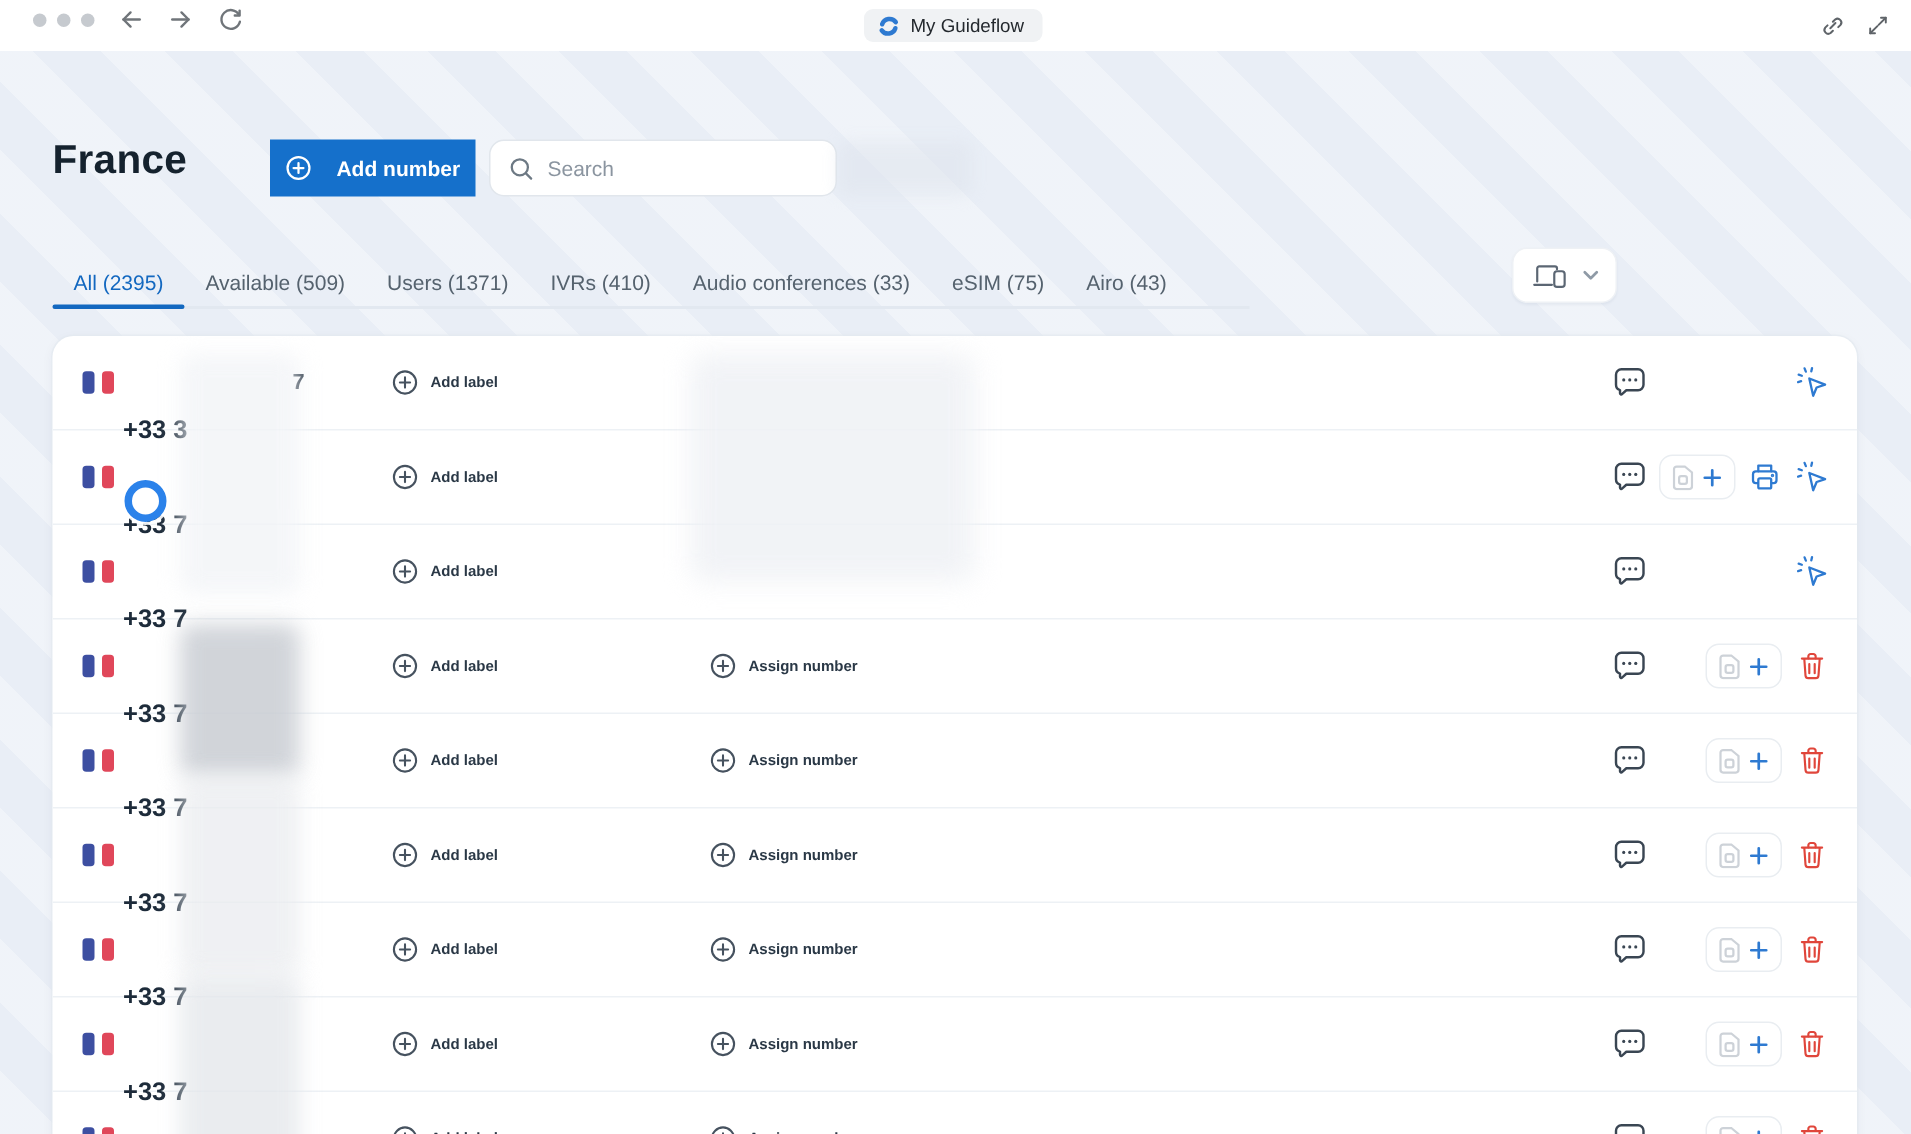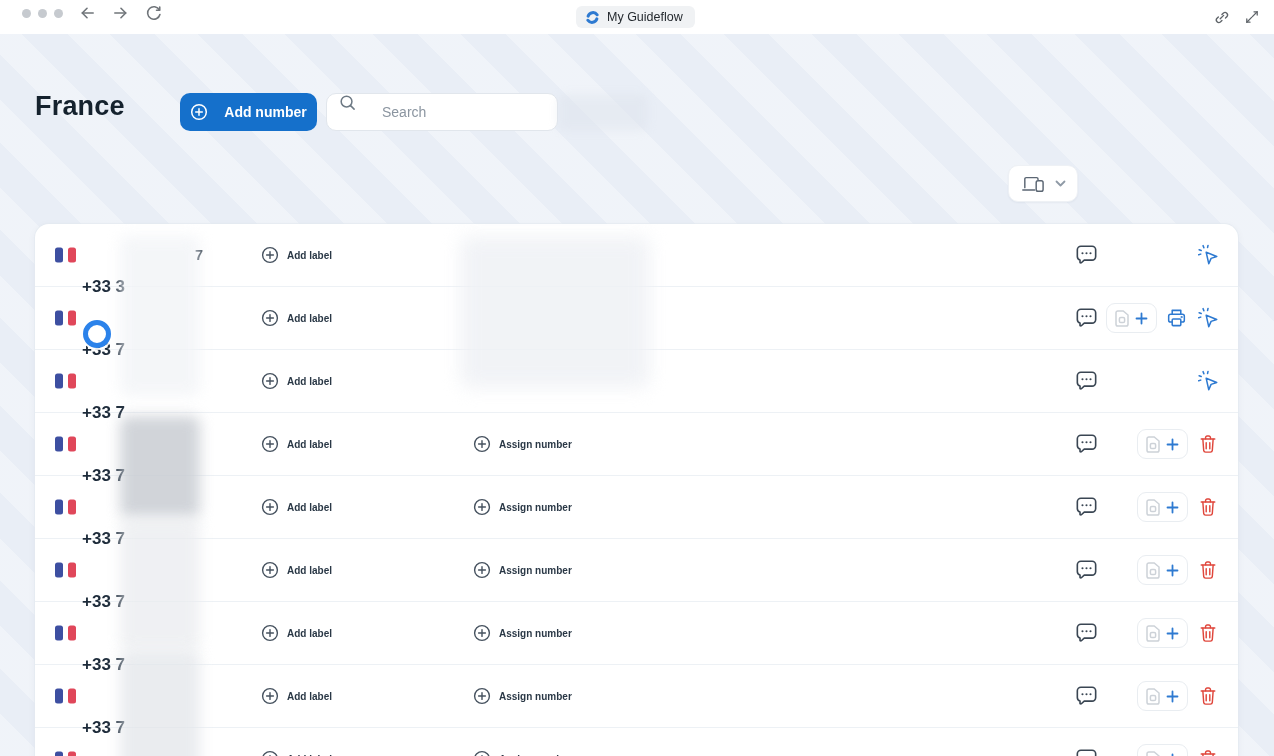--- a/index.html
+++ b/index.html
@@ -15,23 +15,23 @@
   .tab-pill { position:absolute; left:576px; top:6px; height:22px; background:#f0f2f4; border-radius:6px; display:flex; align-items:center; gap:7px; padding:0 12px 0 9px; font-size:12.5px; color:#24292e; font-weight:500; }
   .right-icons { position:absolute; right:14px; top:0; height:34px; display:flex; align-items:center; gap:14px; color:#5f6469; }
 
   
   .main { position:absolute; left:0; top:34px; width:1274px; height:722px;
     background:#e9eef6;
     background-image:repeating-linear-gradient(45deg, rgba(255,255,255,.33) 0 30px, rgba(255,255,255,0) 30px 62px); }
 
   .page-title { position:absolute; left:35px; top:57px; font-size:27px; font-weight:700; color:#15222e; letter-spacing:.2px; }
 
-  .add-number-btn { position:absolute; left:180px; top:59px; width:137px; height:38px; background:#1570cb; border:none; border-radius:10px; color:#fff; font-size:14px; font-weight:700; font-family:inherit; display:flex; align-items:center; justify-content:center; gap:16px; cursor:pointer; }
-
-  .search-box { position:absolute; left:326px; top:59px; width:232px; height:38px; background:#fff; border:1px solid #e1e6ec; border-radius:10px; display:flex; padding:0 12px; gap:26px; }
+  .add-number-btn { position:absolute; left:180px; top:59px; width:137px; height:38px; background:#1570cb; border:none; border-radius:0; color:#fff; font-size:14px; font-weight:700; font-family:inherit; display:flex; align-items:center; justify-content:center; gap:16px; cursor:pointer; }
+
+  .search-box { position:absolute; left:326px; top:59px; width:232px; height:38px; background:#fff; border:1px solid #e1e6ec; border-radius:10px; display:flex; align-items:center; padding:0 12px; gap:9px; }
   .search-box input { border:none; outline:none; flex:1; font-size:14px; color:#32404d; font-family:inherit; background:transparent; }
   .search-box input::placeholder { color:#8b95a0; }
 
   .blur-search-side { position:absolute; left:558px; top:60px; width:90px; height:37px; background:#dce2eb; opacity:.45; filter:blur(5px); border-radius:6px; }
 
   
   .tabs { position:absolute; left:35px; top:137px; width:798px; height:35px; display:flex; border-bottom:2px solid #e2e8f0; }
   .tab { padding:0 14px; font-size:14px; color:#55626e; display:flex; align-items:center; position:relative; cursor:pointer; white-space:nowrap; }
   .tab.active { color:#1368c0; font-weight:500; }
   .tab.active::after { content:""; position:absolute; left:0; right:0; bottom:-2px; height:3px; background:#1368c0; border-radius:2px; }
@@ -156,20 +156,29 @@
         <svg width="17" height="17" viewBox="0 0 18 18" fill="none" stroke="#6d7984" stroke-width="1.6" stroke-linecap="round">
           <circle cx="8" cy="8" r="5.7"></circle>
           <path d="M12.3 12.3L16 16"></path>
         </svg>
       </span>
     <input type="text" placeholder="Search" style="">
   </div>
 
   <div class="blur-search-side"></div>
 
+  <div class="tabs">
+      <div class="tab active">All (2395)</div>
+      <div class="tab">Available (509)</div>
+      <div class="tab">Users (1371)</div>
+      <div class="tab">IVRs (410)</div>
+      <div class="tab">Audio conferences (33)</div>
+      <div class="tab">eSIM (75)</div>
+      <div class="tab">Airo (43)</div>
+    </div>
 
   <div class="pill-ctl device-filter">
     <span>
         <svg width="24" height="20" viewBox="0 0 26 22" fill="none" stroke="#5b6673" stroke-width="1.6" stroke-linecap="round" stroke-linejoin="round">
           <path d="M4 15V5.5A1.5 1.5 0 0 1 5.5 4H17a1.5 1.5 0 0 1 1.5 1.5V6"></path>
           <path d="M1.8 17.5h13"></path>
           <rect x="16.5" y="7.5" width="7.6" height="11.5" rx="2" fill="#fff"></rect>
         </svg>
       </span>
     <span>

